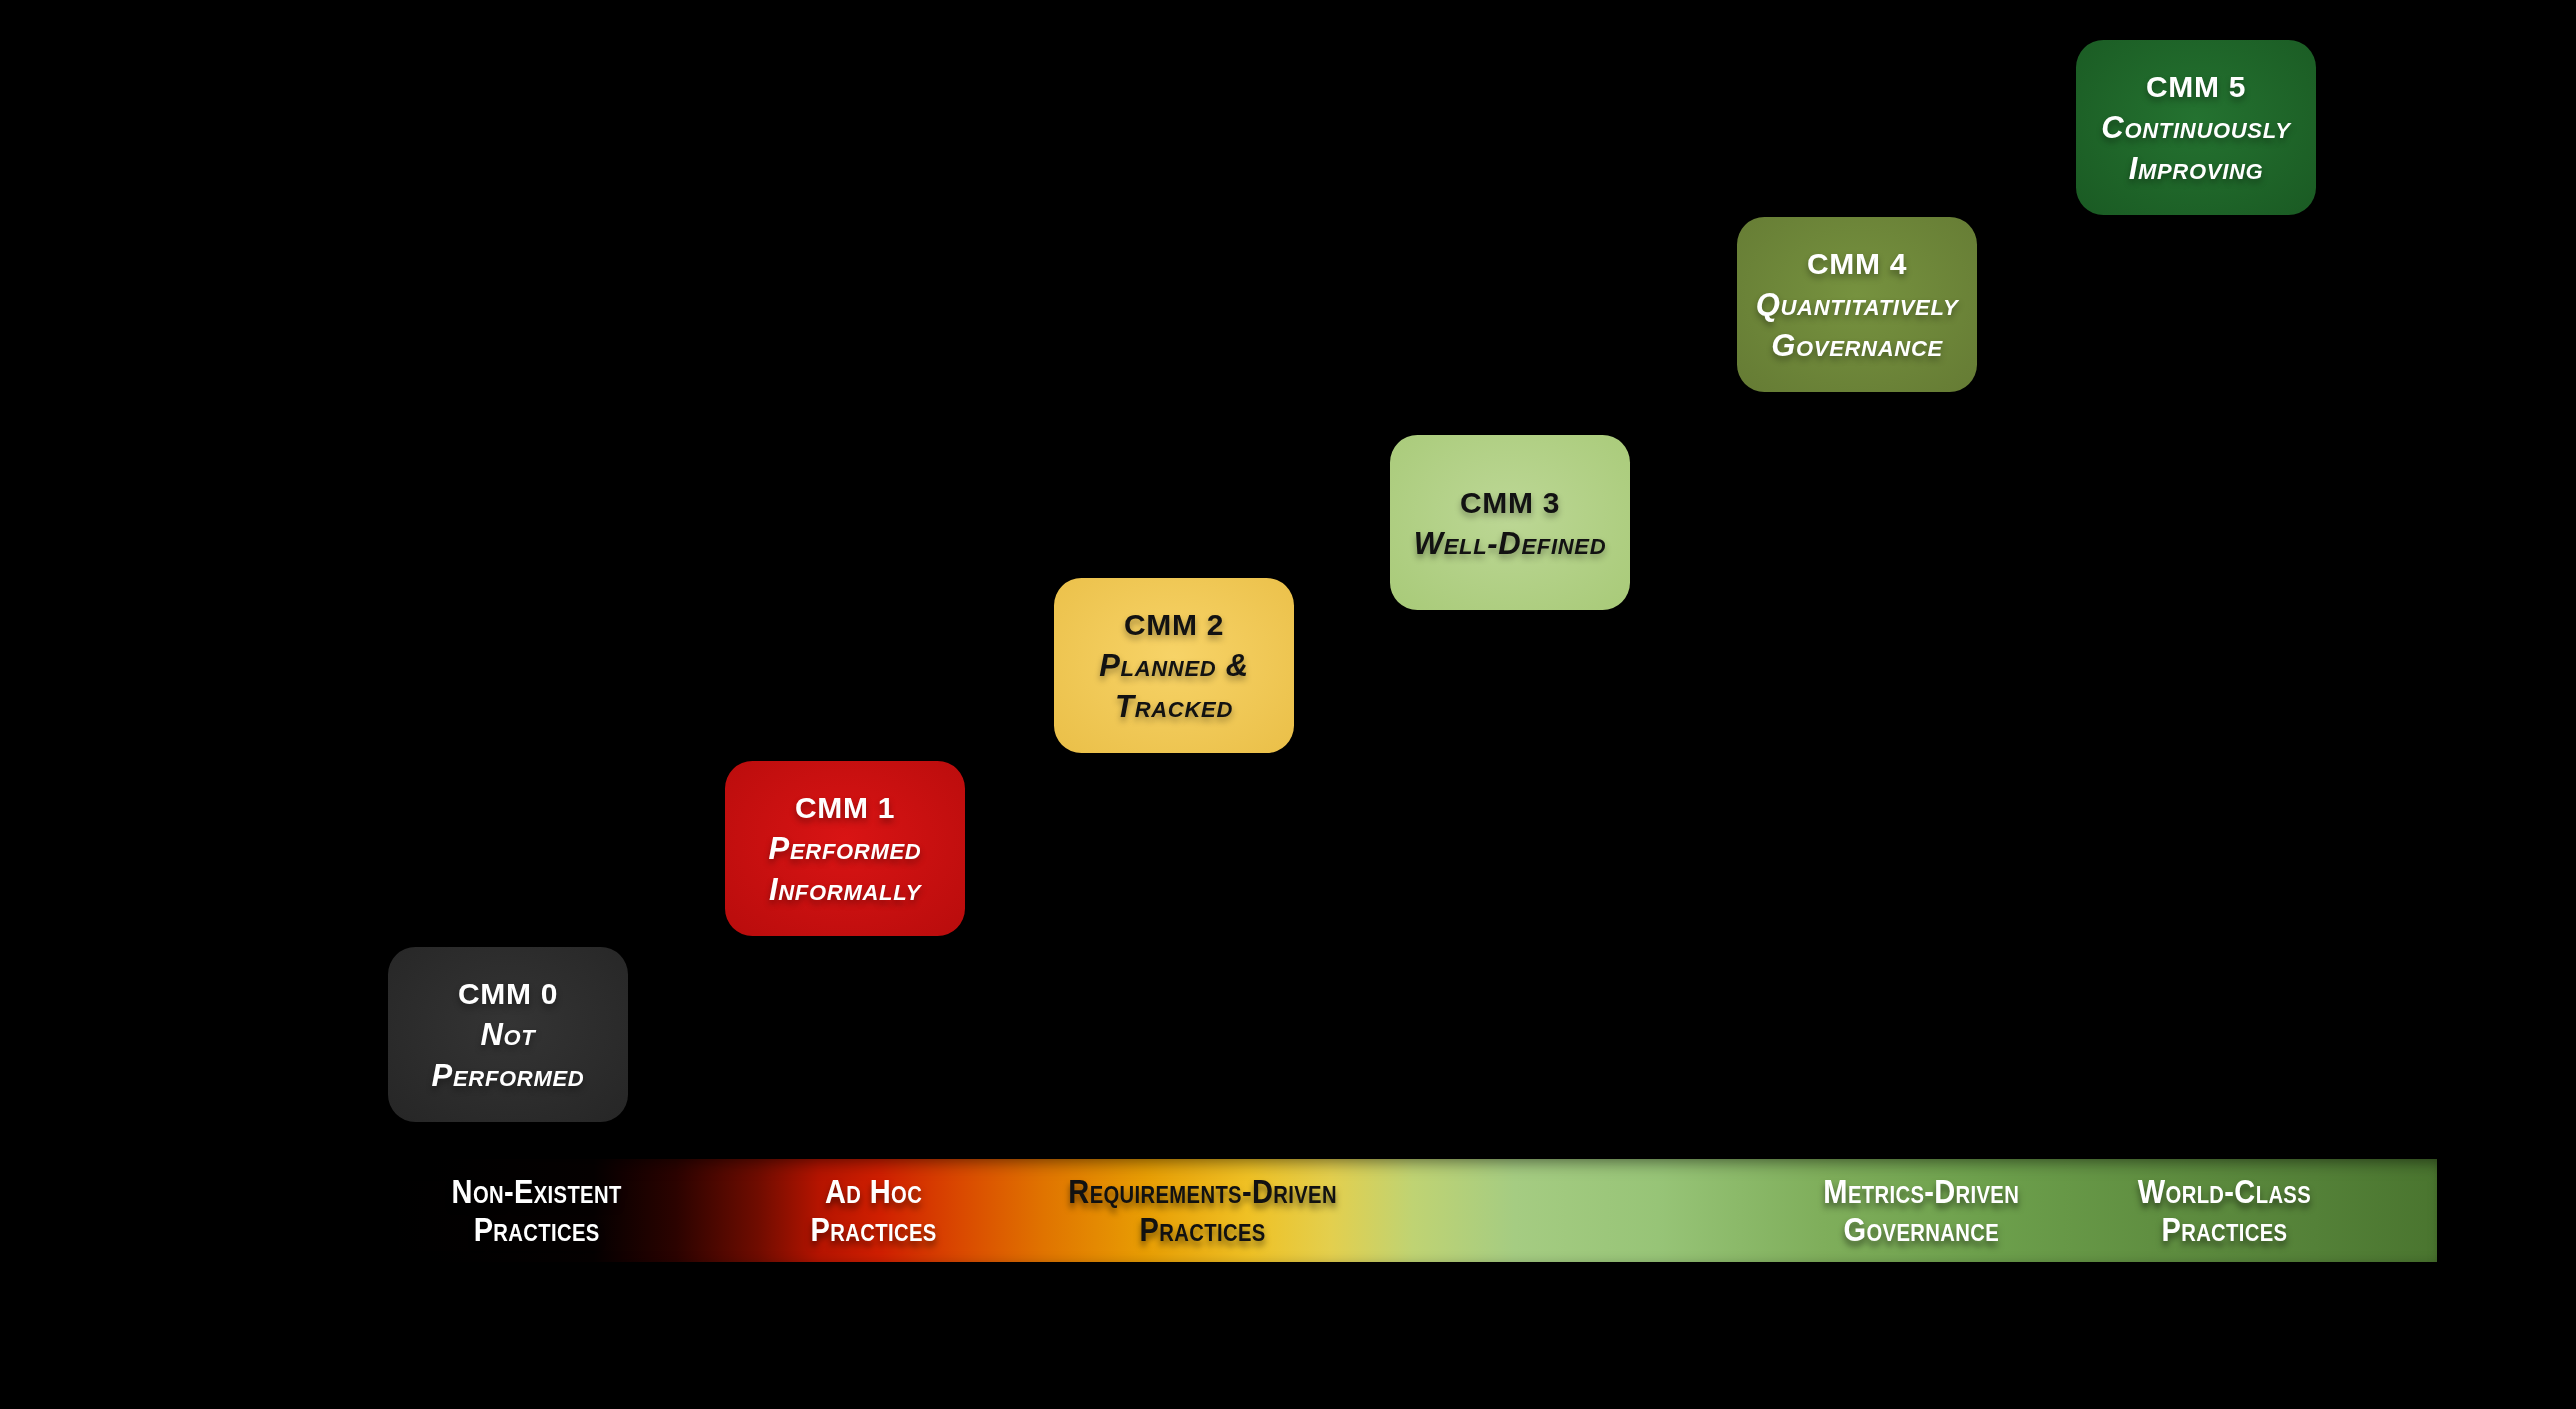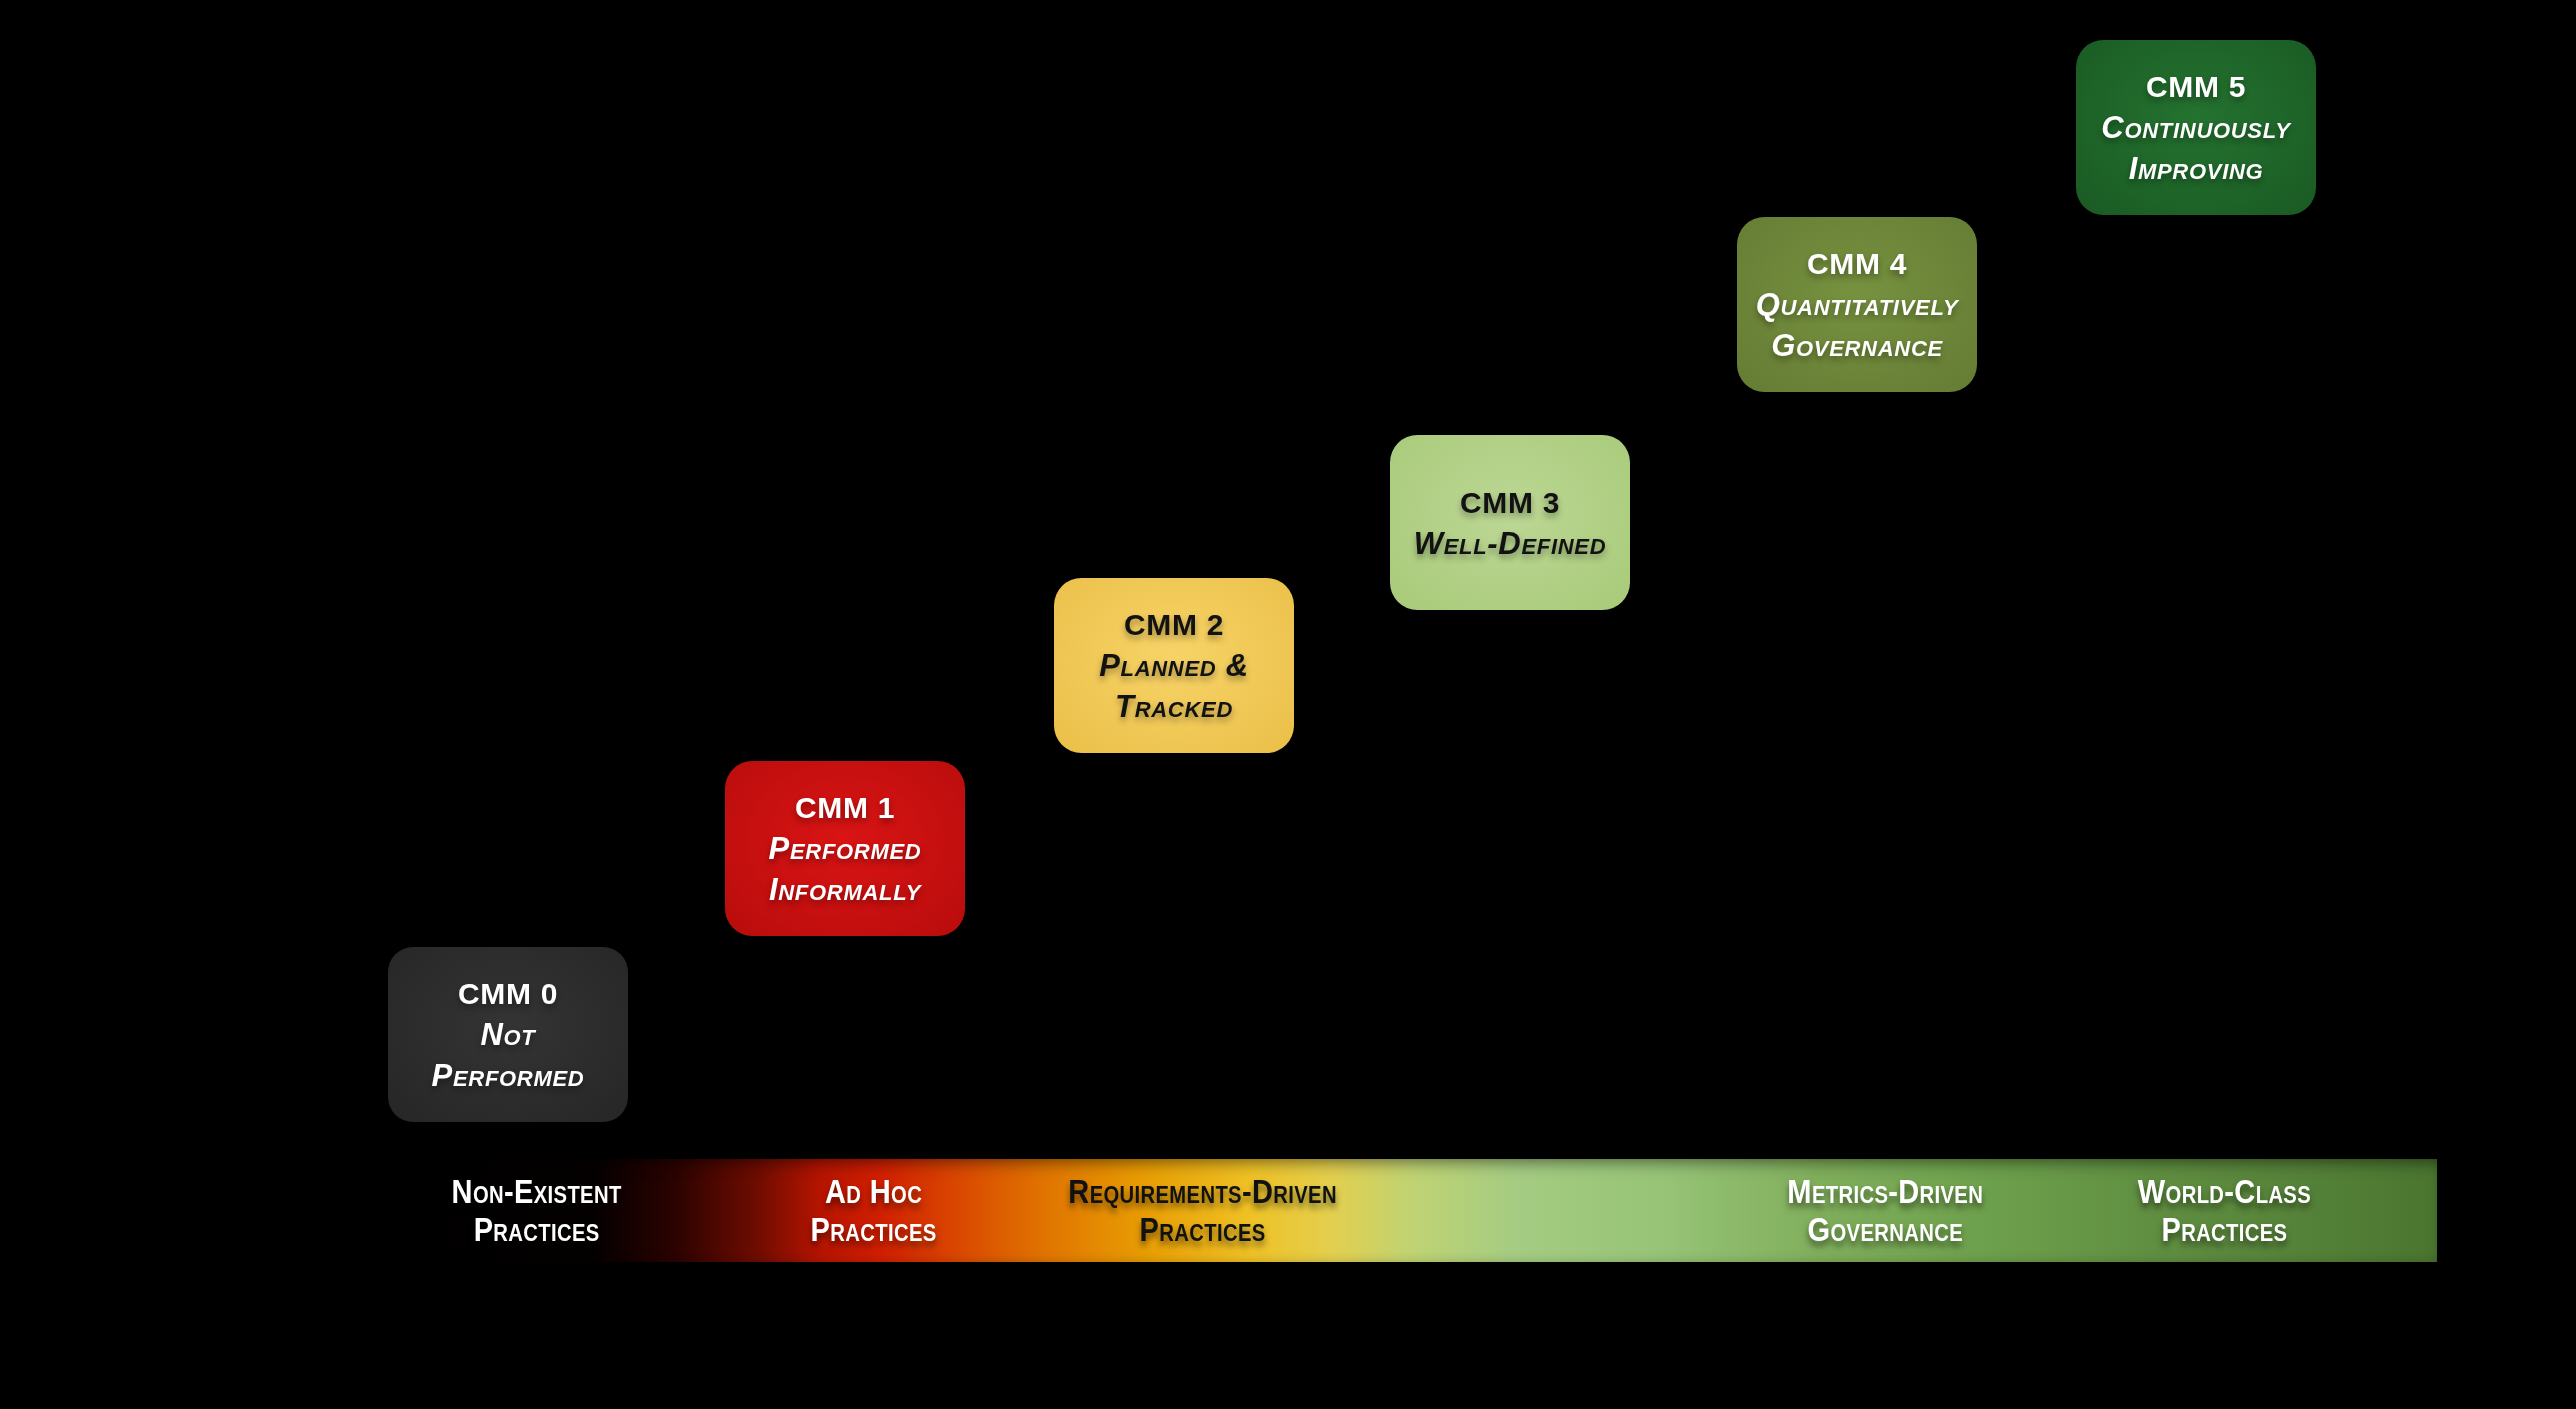--- a/index.html
+++ b/index.html
@@ -84,29 +84,29 @@
     font-weight: 700;
     font-variant: small-caps;
     letter-spacing: 0.4px;
     line-height: 38px;
     text-shadow: 0 5px 6.5px rgba(0,0,0,0.5);
   }
   .axis-pos-0 { left: 348px;  }
   .axis-pos-1 { left: 685px;  }
   .axis-pos-2 { left: 1014px; }
   .axis-pos-3 { left: 1350px; }
-  .axis-pos-4 { left: 1697px; }
+  .axis-pos-4 { left: 1733px; }
   .axis-pos-5 { left: 2036px; }
 </style>
 </head>
 <body style="background: rgb(0, 0, 0);">
 
 <div class="stage">
 
-  <div class="cmm-box pos-0" style="background: radial-gradient(at 50% 45%, rgb(52, 52, 52) 0%, rgb(38, 38, 38) 100%); color: rgb(255, 255, 255); border-radius: 25px;">
+  <div class="cmm-box pos-0" style="background: radial-gradient(at 50% 45%, rgb(52, 52, 52) 0%, rgb(38, 38, 38) 100%); color: rgb(255, 255, 255);">
     <div class="box-title">CMM 0</div>
     <div class="box-line">Not</div>
     <div class="box-line">Performed</div>
   </div>
 
   <div class="cmm-box pos-1" style="background: radial-gradient(at 50% 45%, rgb(217, 20, 20) 0%, rgb(184, 12, 12) 100%); color: rgb(255, 255, 255);">
     <div class="box-title">CMM 1</div>
     <div class="box-line">Performed</div>
     <div class="box-line">Informally</div>
   </div>

